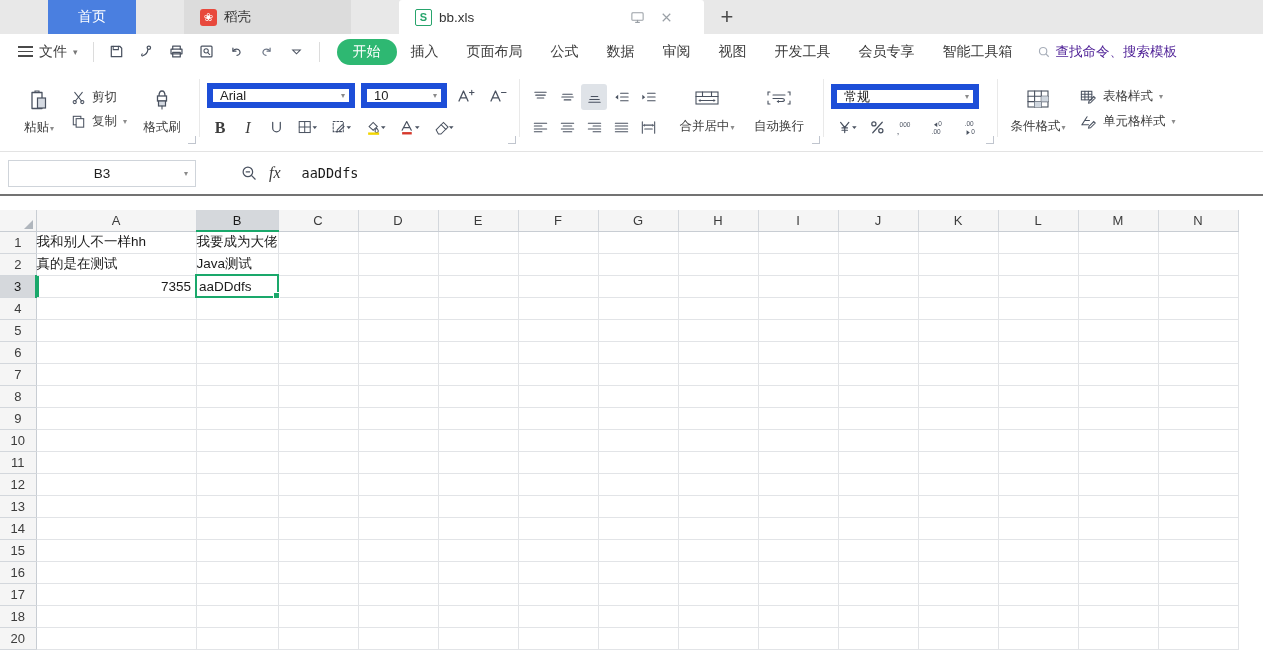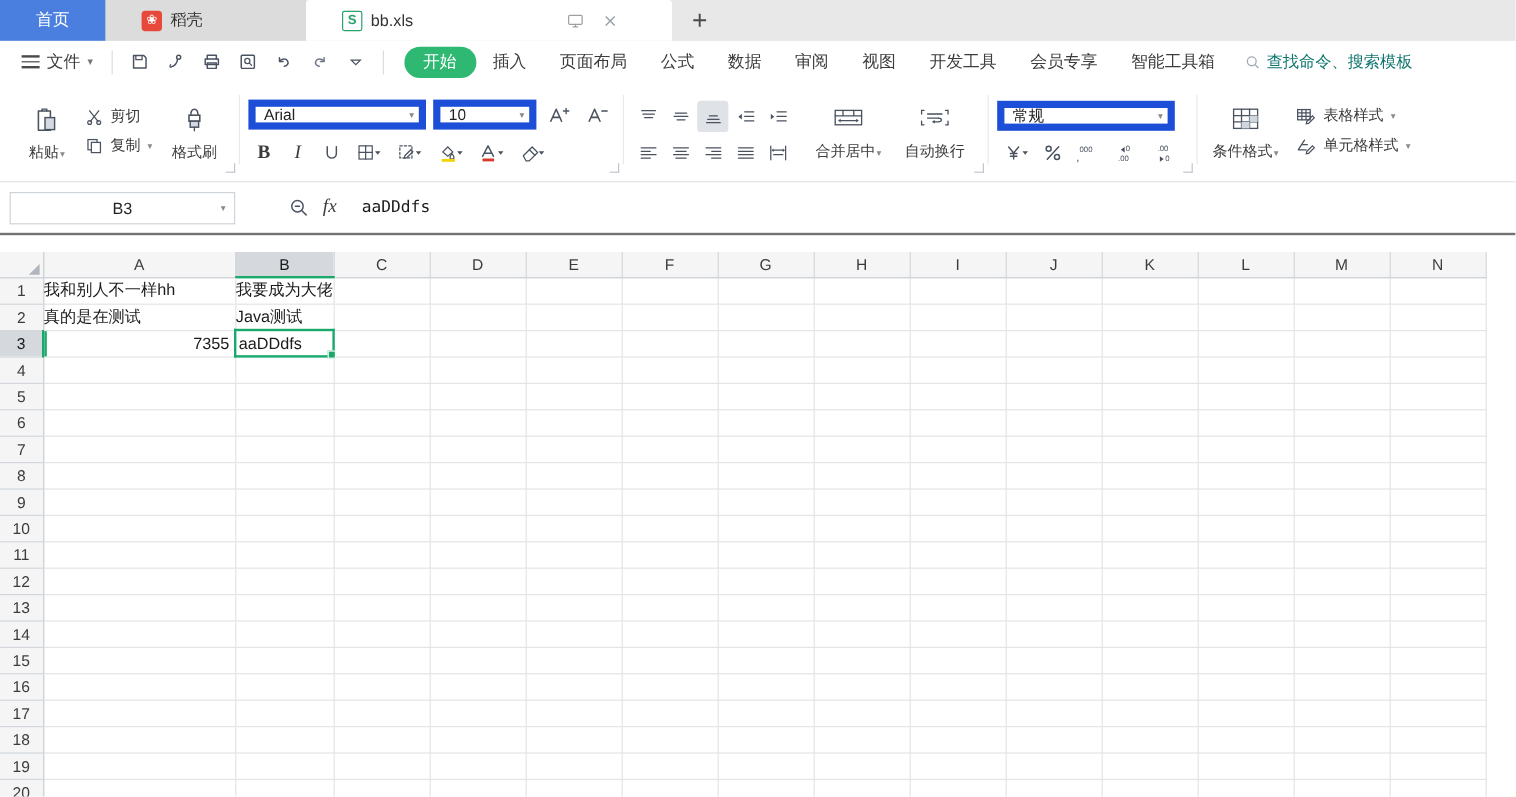--- a/index.html
+++ b/index.html
@@ -16,26 +16,27 @@
   
   .tabstrip {
     height: 34px; width: 100%;
     background: #e8e8e8;
     display: flex; align-items: stretch;
     position: relative;
   }
   .doc-tab {
     display: flex; align-items: center;
     gap: 7px;
-    padding: 0 30px;
+    padding: 0 16px;
     font-size: 13.5px;
     color: #333;
     position: relative;
     cursor: default;
     user-select: none;
+    margin-left: 48px;
   }
   .doc-tab.home {
     background: #4a7fe0;
     color: #ffffff;
     width: 88px;
     justify-content: center;
     font-size: 14px;
   }
   .doc-tab.docer {
     background: #dcdcdc;
@@ -107,21 +108,21 @@
   }
   .rtab.active {
     background: #2eb872;
     color: #ffffff;
     border-radius: 13px;
     padding: 4px 16px;
   }
   .searchbox {
     margin-left: 10px;
     display: flex; align-items: center; gap: 5px;
-    color: #0f766e; font-size: 13.5px;
+    color: #4c1d95; font-size: 13.5px;
     cursor: text; white-space: nowrap;
   }
 
   
   .ribbon {
     height: 82px; width: 100%;
     background: #ffffff;
     display: flex; align-items: flex-start;
     border-bottom: 1px solid #e3e3e3;
     position: relative;
@@ -1095,37 +1096,20 @@
             <td class="cell"></td>
             <td class="cell"></td>
             <td class="cell"></td>
             <td class="cell"></td>
             <td class="cell"></td>
             <td class="cell"></td>
             <td class="cell"></td>
             <td class="cell"></td>
           </tr>
           <tr>
-            <td class="rowh">19</td>
-            <td class="cell"></td>
-            <td class="cell"></td>
-            <td class="cell"></td>
-            <td class="cell"></td>
-            <td class="cell"></td>
-            <td class="cell"></td>
-            <td class="cell"></td>
-            <td class="cell"></td>
-            <td class="cell"></td>
-            <td class="cell"></td>
-            <td class="cell"></td>
-            <td class="cell"></td>
-            <td class="cell"></td>
-            <td class="cell"></td>
-          </tr>
-          <tr>
             <td class="rowh">20</td>
             <td class="cell"></td>
             <td class="cell"></td>
             <td class="cell"></td>
             <td class="cell"></td>
             <td class="cell"></td>
             <td class="cell"></td>
             <td class="cell"></td>
             <td class="cell"></td>
             <td class="cell"></td>

